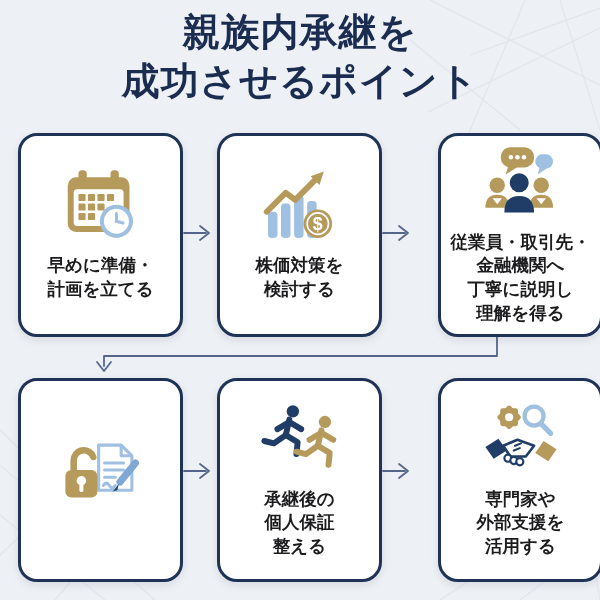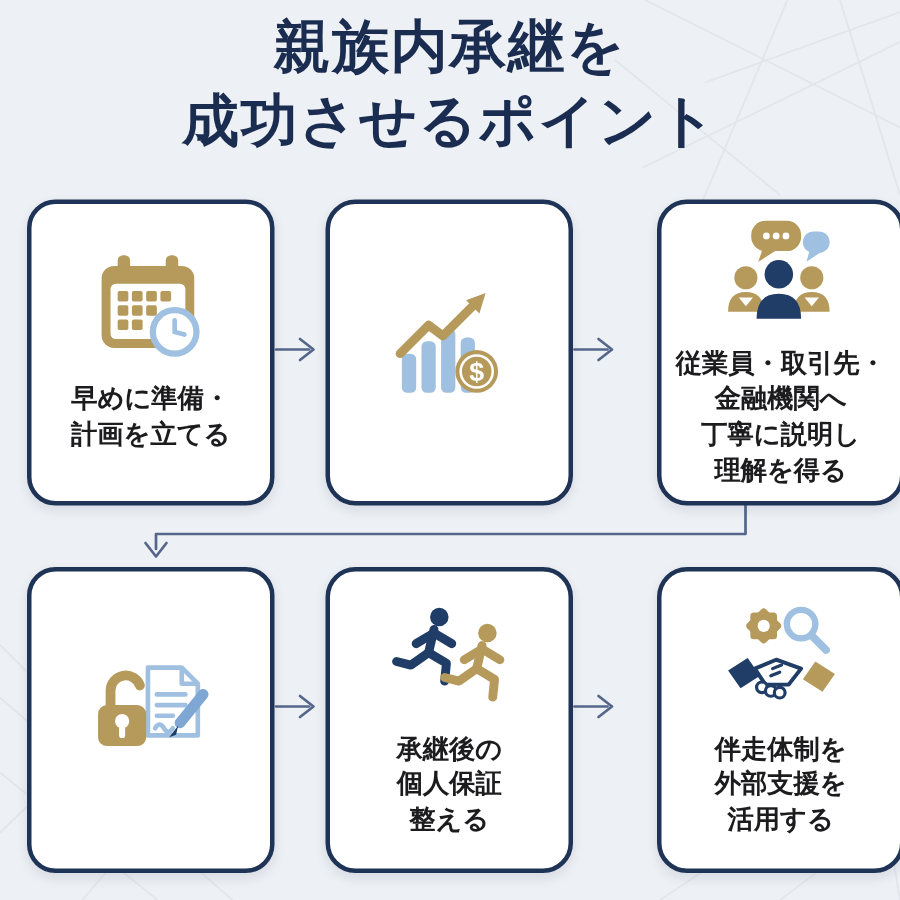--- a/index.html
+++ b/index.html
@@ -118,20 +118,22 @@
         <rect x="27" y="22" width="8" height="36" rx="3"></rect>
         <rect x="38" y="27" width="8" height="31" rx="3"></rect>
       </g>
       <path d="M4,36 L20,20 L28,26 L45,9" stroke="#b69a5c" stroke-width="5" fill="none" stroke-linecap="round" stroke-linejoin="round"></path>
       <polygon points="52,2 48.5,13.5 41,6" fill="#b69a5c"></polygon>
       <circle cx="47" cy="46" r="12" fill="#b69a5c"></circle>
       <circle cx="47" cy="46" r="9" fill="none" stroke="#ffffff" stroke-width="1.4"></circle>
       <text x="47" y="51.5" text-anchor="middle" font-size="15" font-weight="bold" fill="#ffffff">$</text>
     </svg>
   </div>
+  <div class="card-text">株価対策を
+検討する</div>
 </div>
 
 <div class="card r1 c3">
   <div class="icon-wrap">
     <svg width="80" height="76" viewBox="0 0 64 64">
       <rect x="15" y="1" width="28" height="17" rx="8" fill="#b69a5c"></rect>
       <polygon points="22,15 19,24 30,17" fill="#b69a5c"></polygon>
       <circle cx="23.5" cy="9.5" r="1.9" fill="#ffffff"></circle>
       <circle cx="29" cy="9.5" r="1.9" fill="#ffffff"></circle>
       <circle cx="34.5" cy="9.5" r="1.9" fill="#ffffff"></circle>
@@ -219,16 +221,16 @@
       <path d="M62,39 L51,32 L44,42 L55,49 z" fill="#b69a5c"></path>
       <path d="M17,36 L29,31 L43,36 L36,45 L23,45 z" fill="#ffffff" stroke="#1f3d66" stroke-width="2.2" stroke-linejoin="round"></path>
       <g fill="#ffffff" stroke="#1f3d66" stroke-width="1.8">
         <circle cx="21" cy="46.5" r="3"></circle>
         <circle cx="26" cy="48.5" r="3"></circle>
         <circle cx="31" cy="49.5" r="3"></circle>
       </g>
       <path d="M27,36 l5,-2 M26,40 l5,-2" stroke="#1f3d66" stroke-width="1.8" stroke-linecap="round" fill="none"></path>
     </svg>
   </div>
-  <div class="card-text">伴走体制を
+  <div class="card-text">専門家や
 外部支援を
 活用する</div>
 </div>
 
 </body></html>

